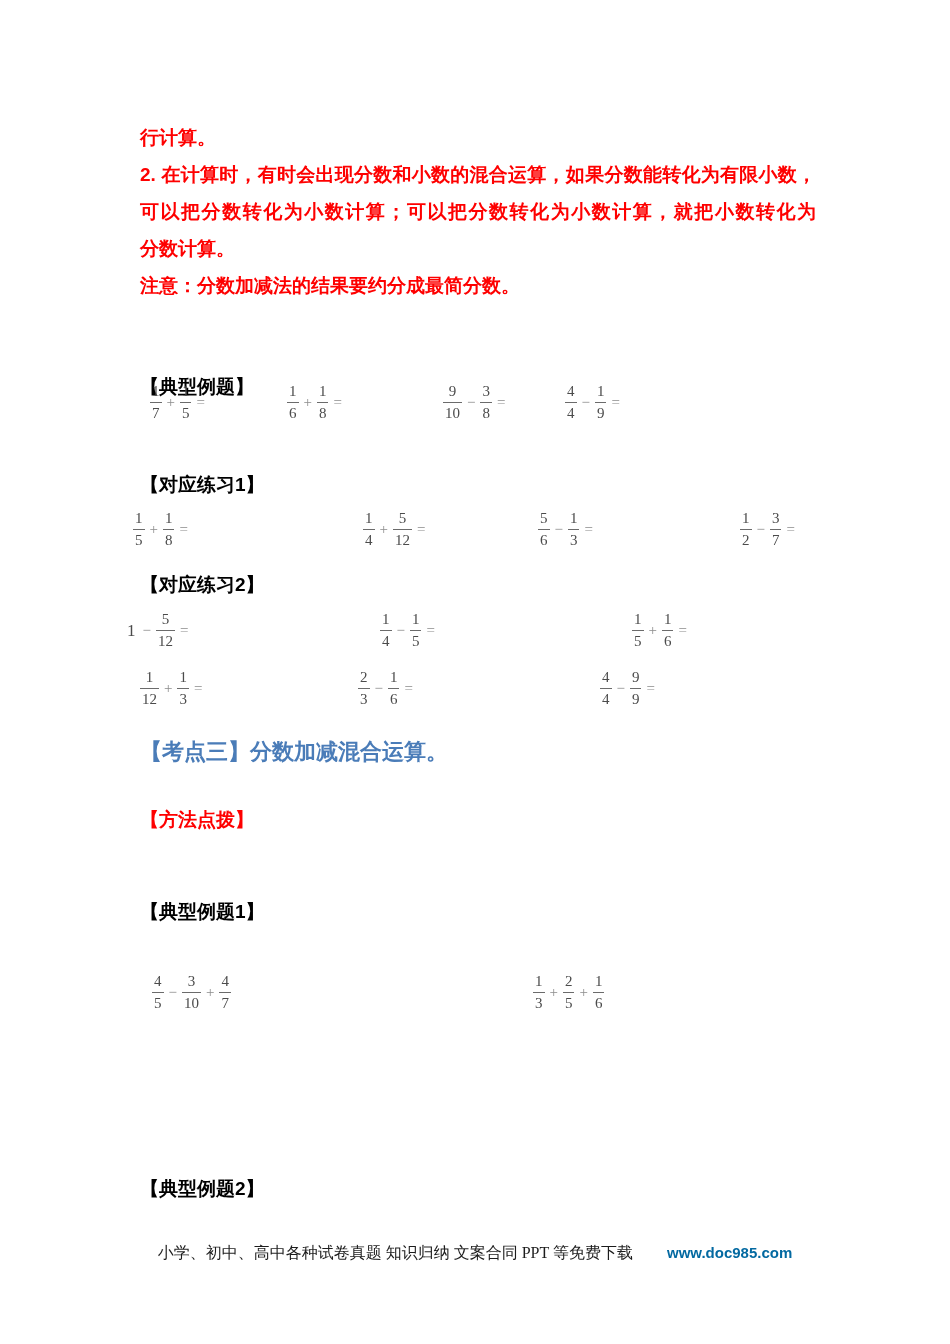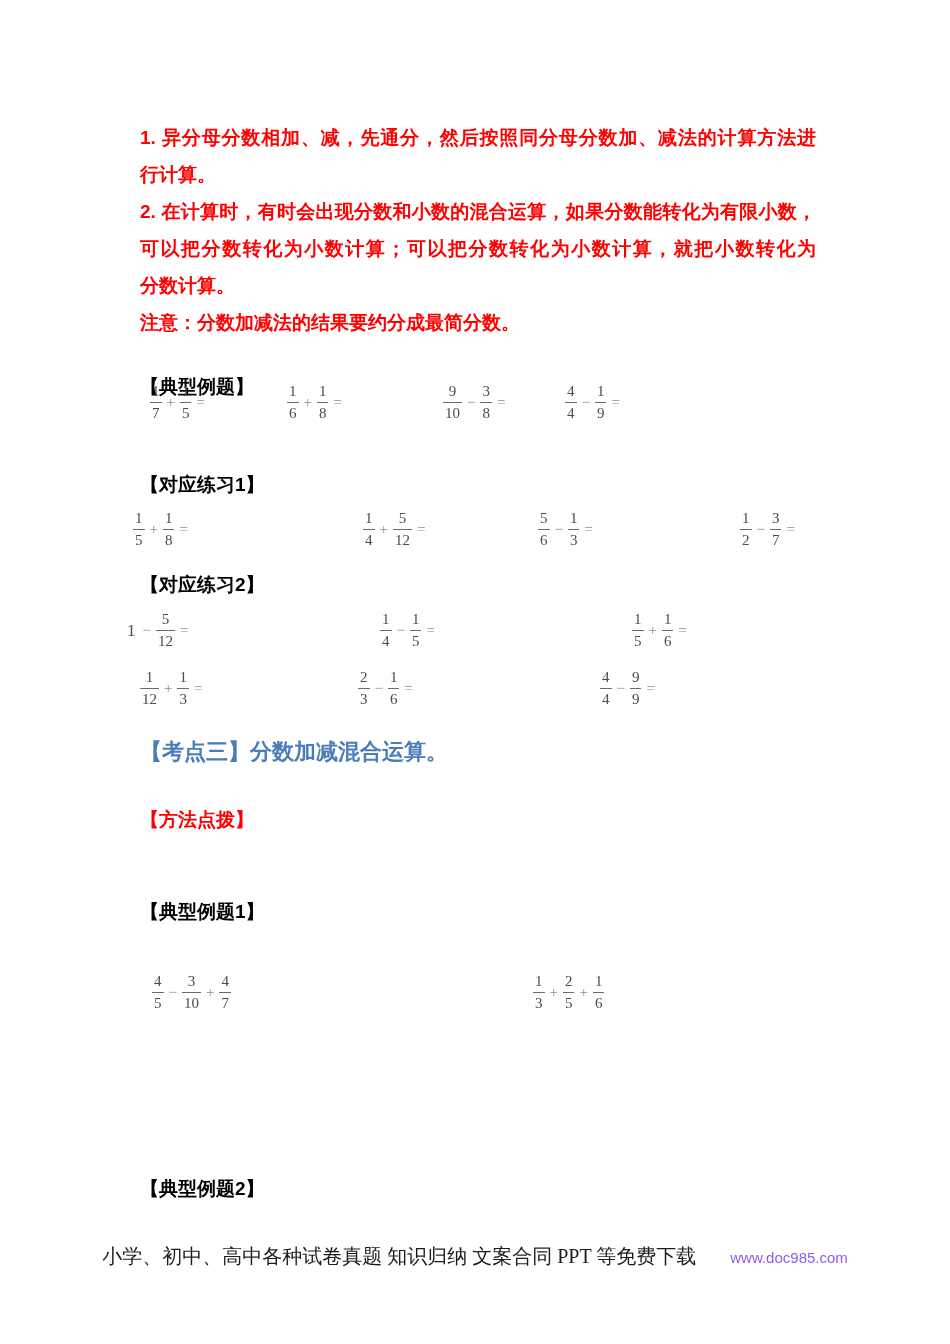--- a/index.html
+++ b/index.html
@@ -47,33 +47,32 @@
   .frac .num{font-size:15px;padding:0 2px 3px 2px;color:#4b4b4b;}
   .frac .den{font-size:15px;padding:3px 2px 0 2px;border-top:1px solid #6b6b6b;color:#4b4b4b;}
   .expr .op{font-size:15px;color:#8c8c8c;margin:0 5px;line-height:1;}
   .expr .int{font-size:17px;color:#4b4b4b;margin-right:2px;line-height:1;}
   
   .footer{
     position:absolute;left:0;top:1243px;width:950px;
     display:flex;justify-content:center;align-items:baseline;gap:34px;
   }
   .footer .site{
-    font-family:"Liberation Serif",serif;font-size:20px;color:#1c1c1c;white-space:nowrap;
+    font-family:"Liberation Serif",serif;font-size:16px;color:#1c1c1c;white-space:nowrap;
   }
   .footer .url{
-    font-family:"Liberation Sans",sans-serif;font-size:15px;font-weight:400;color:#8b5cf6;white-space:nowrap;
+    font-family:"Liberation Sans",sans-serif;font-size:15px;font-weight:700;color:#0369a1;white-space:nowrap;
   }
 </style>
 </head>
 <body>
 
 <div class="page">
 
   <div class="intro">
-    <div class="line full">1. 异分母分数相加、减，先通分，然后按照同分母分数加、减法的计算方法进</div>
     <div class="line">行计算。</div>
     <div class="line full">2. 在计算时，有时会出现分数和小数的混合运算，如果分数能转化为有限小数，</div>
     <div class="line full">可以把分数转化为小数计算；可以把分数转化为小数计算，就把小数转化为</div>
     <div class="line">分数计算。</div>
     <div class="line">注意：分数加减法的结果要约分成最简分数。</div>
   </div>
 
   <div class="sec-title" style="top:344px;margin-top:30px;">【典型例题】</div>
   <div class="frac-row" style="top:384px;">
     <span class="expr" style="left:150px;">

